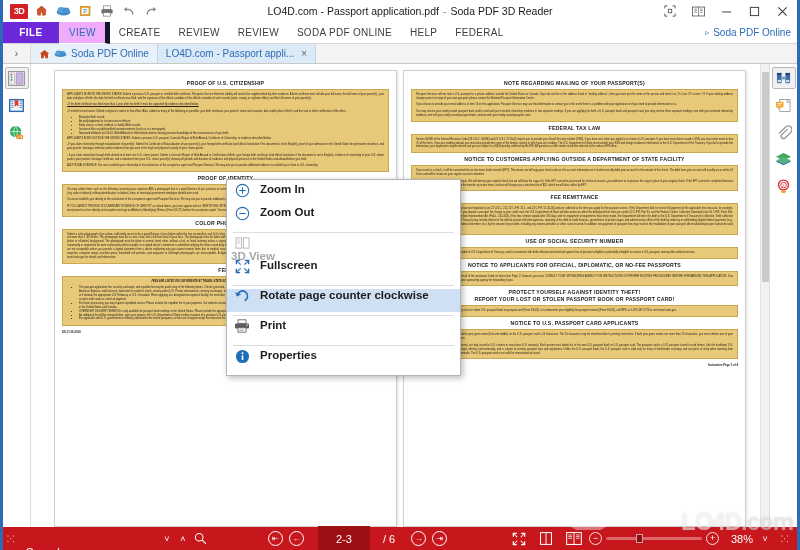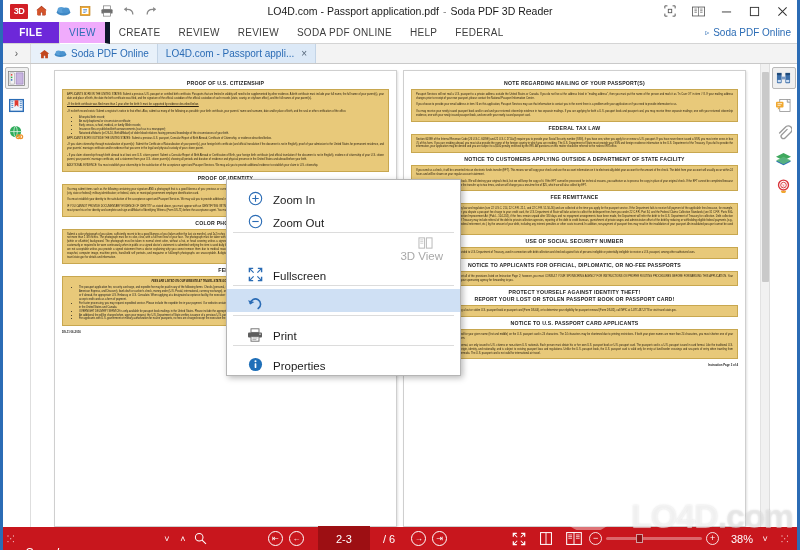--- a/index.html
+++ b/index.html
@@ -238,25 +238,26 @@
     position: absolute;
     left: 223px; top: 115px;
     width: 235px;
     background: #ffffff;
     border: 1px solid #b5b5b5;
     box-shadow: 2px 2px 6px rgba(0,0,0,0.28);
     padding: 3px 0;
     z-index: 50;
   }
   .mi {
-    display: flex; align-items: flex-end;
+    display: flex; align-items: flex-start;
     height: 23px;
-    padding: 0 17px;
+    padding: 0 4px;
     font-size: 11.5px;
     color: #1c1c1c;
+    font-weight: bold;
   }
   .mi.hl { background: #cfe0f4; }
   .mi.disabled { color: #a8a8a8; flex-direction: column; }
   .mi .mi-ico {
     width: 22px; min-width: 22px;
     display: flex; align-items: center; justify-content: center;
     margin-right: 7px;
     font-size: 13px;
     color: #2b6cb5;
   }
@@ -326,21 +327,21 @@
   .zthumb {
     position: absolute; left: 30px; top: -3px;
     width: 7px; height: 9px; background: #8f1014; border: 1px solid rgba(255,255,255,.6);
   }
   .zlabel { font-size: 11px; min-width: 30px; text-align: right; }
 
   
   .wm {
     position: absolute;
     right: 4px; bottom: 14px;
-    font-size: 34px;
+    font-size: 24px;
     font-weight: bold;
     color: rgba(255,255,255,0.55);
     letter-spacing: -1px;
     pointer-events: none;
     z-index: 40;
     text-shadow: 0 0 2px rgba(120,120,120,0.25);
   }
   .wm .dim { color: rgba(235,235,235,0.5); }
   .wm-arrows {
     position: absolute;
@@ -693,20 +694,21 @@
 
       <div class="msep"></div>
 
       <div class="mi hl">
         <span class="mi-ico">
           <svg width="16" height="15" viewBox="0 0 16 15">
               <path d="M3.2 6.5a5.2 5.2 0 118 5" stroke="#2b6cb5" stroke-width="1.6" fill="none" stroke-linecap="round"></path>
               <path d="M1 3.2L3.4 7.6 7.3 5z" fill="#2b6cb5"></path>
             </svg>
         </span>
+        <span>Rotate page counter clockwise</span>
       </div>
 
 
       <div class="msep"></div>
 
       <div class="mi">
         <span class="mi-ico">
           <svg width="16" height="14" viewBox="0 0 16 14">
               <rect x="4" y="0.8" width="8" height="3.6" fill="#fff" stroke="#6a6a6a" stroke-width="0.9"></rect>
               <rect x="1" y="4.4" width="14" height="5.2" rx="1" fill="#5d5d5d"></rect>

